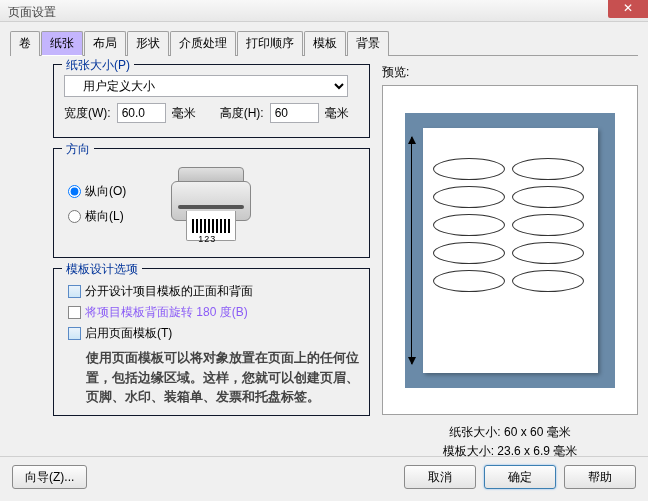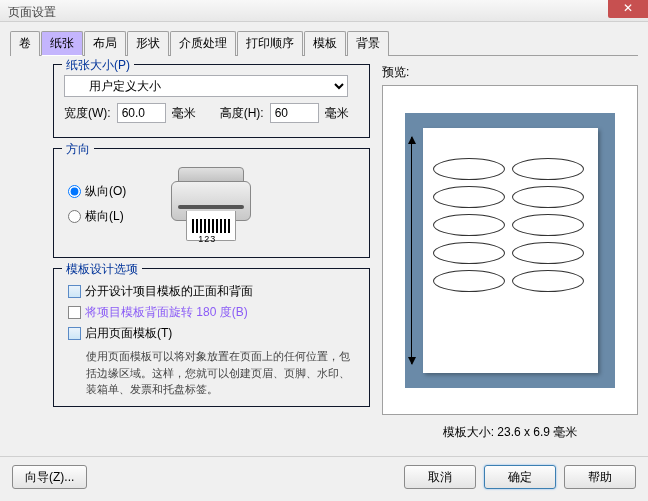--- a/index.html
+++ b/index.html
@@ -13,39 +13,39 @@
 .tab { padding: 3px 8px; border: 1px solid #a0a0a0; border-bottom: none; background: #f0f0f0; margin-right: 1px; border-top-left-radius: 2px; border-top-right-radius: 2px; cursor: pointer; position: relative; top: 1px; }
 .tab.active { background: #c4b5fd; border-bottom: 1px solid #fff; }
 
 .body-area { display: flex; gap: 12px; padding-top: 8px; height: 395px; }
 .left-col { width: 360px; }
 .right-col { flex: 1; }
 
 .groupbox { border: 1px solid #0f172a; border-radius: 0; padding: 10px 10px 8px 10px; margin-bottom: 10px; position: relative; margin-left: 43px; }
 .groupbox .legend { position: absolute; top: -8px; left: 8px; background: #f0f0f0; padding: 0 4px; color: #003399; }
 .row { display: flex; align-items: center; gap: 6px; margin-bottom: 6px; }
-select.dd { width: 284px; height: 22px; border: 1px solid #abadb3; background: #fff; padding: 0 20px; }
+select.dd { width: 284px; height: 22px; border: 1px solid #abadb3; background: #fff; padding: 0 14px; }
 input.num { width: 49px; height: 20px; border: 1px solid #abadb3; padding: 0 4px; background: #fff; }
 label.inline { color: #000; }
 
 .orientation-box { display: flex; gap: 30px; align-items: center; }
 .radios { display: flex; flex-direction: column; gap: 8px; padding-left: 4px; }
 .radio-row { display: flex; align-items: center; gap: 4px; }
 
 .printer-icon { width: 110px; height: 90px; position: relative; }
 .printer-body { position: absolute; left: 15px; top: 22px; width: 80px; height: 40px; background: linear-gradient(#f0f0f0,#c8c8c8); border: 1px solid #888; border-radius: 6px; }
 .printer-top { position: absolute; left: 22px; top: 8px; width: 66px; height: 20px; background: linear-gradient(#e0e0e0,#b8b8b8); border: 1px solid #888; border-radius: 4px 4px 0 0; }
 .printer-slot { position: absolute; left: 22px; top: 46px; width: 66px; height: 4px; background: #555; border-radius: 2px; }
 .printer-paper { position: absolute; left: 30px; top: 52px; width: 50px; height: 30px; background: #fff; border: 1px solid #999; border-top: none; border-radius: 0 0 2px 2px; }
 .barcode { position: absolute; left: 36px; top: 60px; width: 38px; height: 14px; background: repeating-linear-gradient(90deg,#000 0 2px,#fff 2px 4px); }
 .barcode-num { position: absolute; left: 42px; top: 75px; font-size: 9px; letter-spacing: 1px; }
 
 .checkbox-row { display: flex; align-items: center; gap: 4px; margin: 4px 0; padding-left: 4px; }
 .checkbox-row.disabled { color: #8b5cf6; }
-.desc { color: #444; padding: 2px 0 0 22px; line-height: 1.5; font-size: 11px; }
+.desc { color: #444; padding: 2px 0 0 22px; line-height: 1.5; font-size: 13px; font-weight: bold; }
 
 .preview-label { margin-bottom: 4px; }
 .preview-box { border: 1px solid #a0a0a0; background: #fff; height: 330px; display: flex; align-items: center; justify-content: center; padding: 8px; position: relative; }
 .preview-inner { background: #6a8aa8; padding: 14px 10px; width: 210px; height: 275px; display: flex; align-items: center; justify-content: center; position: relative; }
 .arrow-v { position: absolute; left: 6px; top: 24px; bottom: 24px; width: 0; border-left: 1px solid #000; }
 .arrow-v:before, .arrow-v:after { content:''; position:absolute; left:-4px; width:0; height:0; border-left:4px solid transparent; border-right:4px solid transparent; }
 .arrow-v:before { top:-1px; border-bottom:8px solid #000; }
 .arrow-v:after { bottom:-1px; border-top:8px solid #000; }
 .page { background: #fff; width: 175px; height: 245px; box-shadow: 2px 2px 4px rgba(0,0,0,0.3); padding: 30px 10px; }
 .oval-grid { display: grid; grid-template-columns: 1fr 1fr; gap: 6px 4px; }
@@ -159,20 +159,21 @@
                 <div class="oval"></div>
               <div class="oval"></div>
                 <div class="oval"></div>
               <div class="oval"></div>
                 <div class="oval"></div>
             </div>
           </div>
         </div>
       </div>
       <div class="preview-info">
+        <div>纸张大小:  60 x 60 毫米</div>
         <div>模板大小:  23.6 x 6.9 毫米</div>
       </div>
     </div>
   </div>
 </div>
 
 <div class="footer">
   <button class="btn">向导(Z)...</button>
   <div class="right-btns">
     <button class="btn">取消</button>

